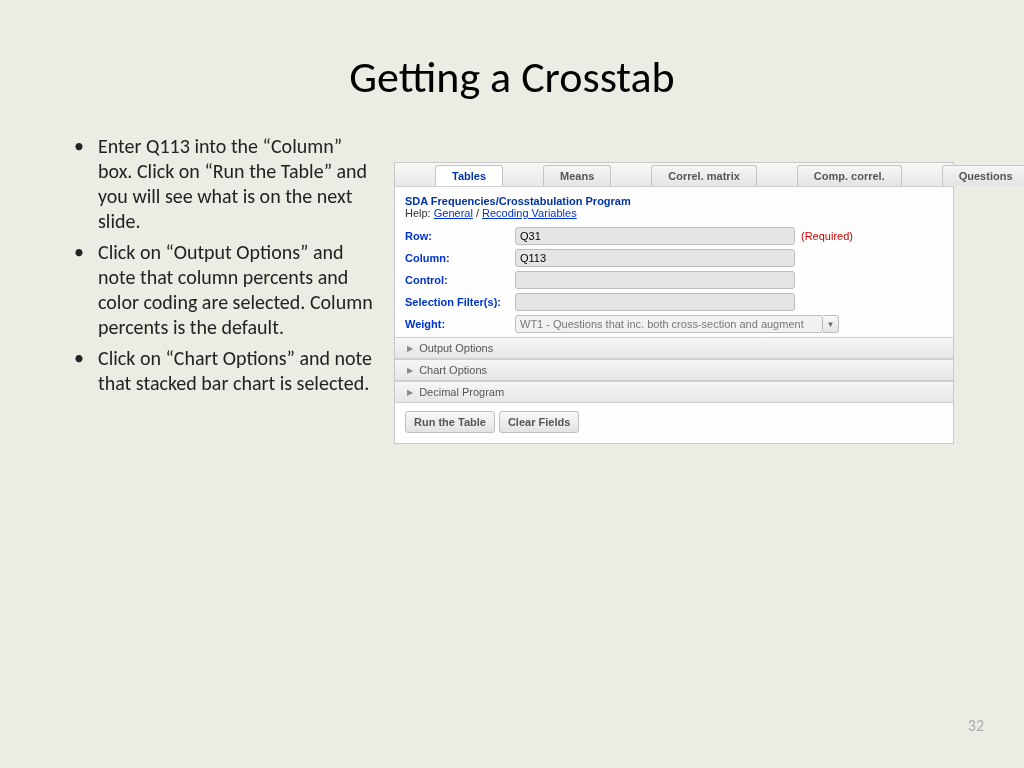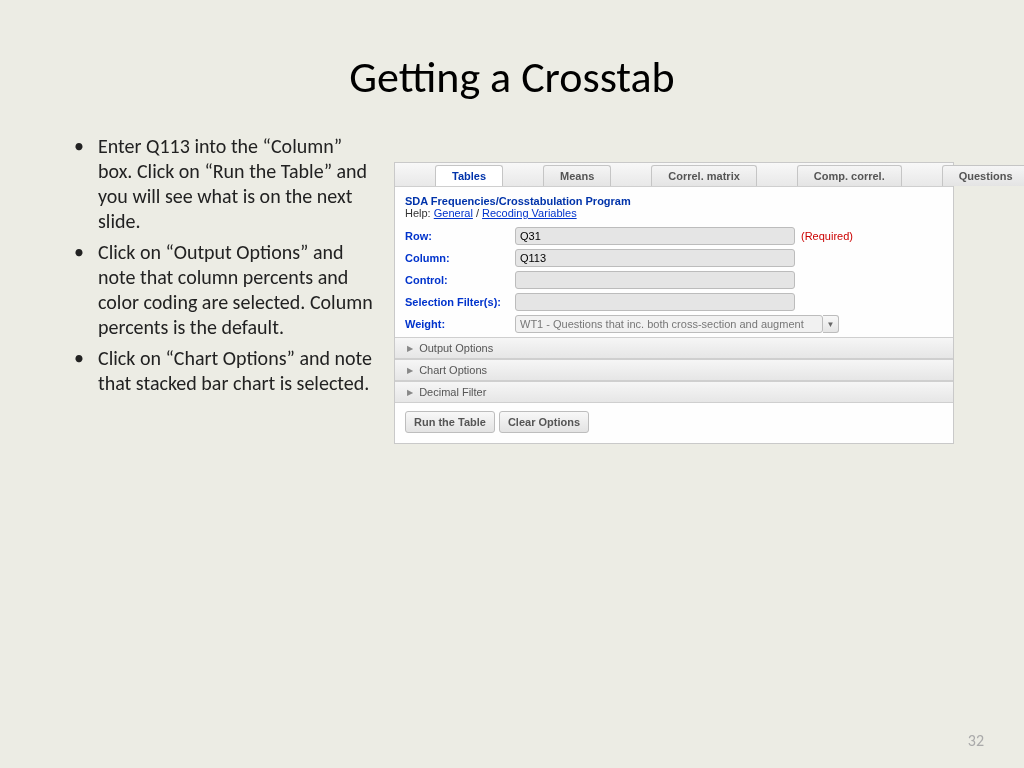--- a/index.html
+++ b/index.html
@@ -140,21 +140,21 @@
     background: linear-gradient(#f8f8f8,#e3e3e3);
     border: 1px solid #bdbdbd;
     border-radius: 3px;
     color: #555;
     font-weight: bold;
     font-size: 11px;
     cursor: pointer;
   }
   .page-num {
     position: absolute;
-    bottom: 18px;
+    bottom: 33px;
     right: 40px;
     color: #aaa;
     font-size: 16px;
   }
 </style>
 </head>
 <body>
 
 <h1 class="slide-title">Getting a Crosstab</h1>
 
@@ -215,27 +215,27 @@
           <div class="acc-item">
             <span class="tri">▶</span>
             <span>Output Options</span>
           </div>
           <div class="acc-item">
             <span class="tri">▶</span>
             <span>Chart Options</span>
           </div>
           <div class="acc-item">
             <span class="tri">▶</span>
-            <span>Decimal Filter</span>
+            <span>Decimal Program</span>
           </div>
         </div>
 
         <div class="btn-row">
           <button class="btn">Run the Table</button>
-          <button class="btn">Clear Options</button>
+          <button class="btn">Clear Fields</button>
         </div>
       </div>
 
     </div>
   </div>
 </div>
 
 <div class="page-num">32</div>
 
 </body></html>

